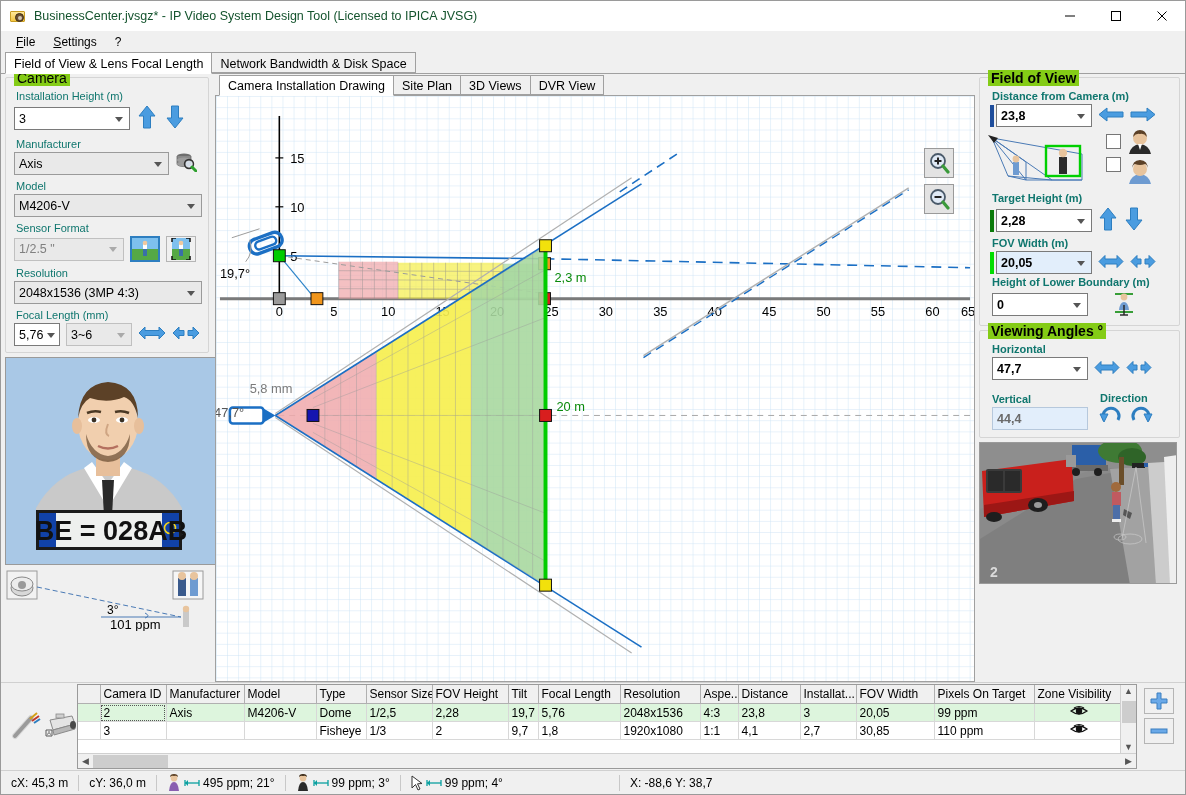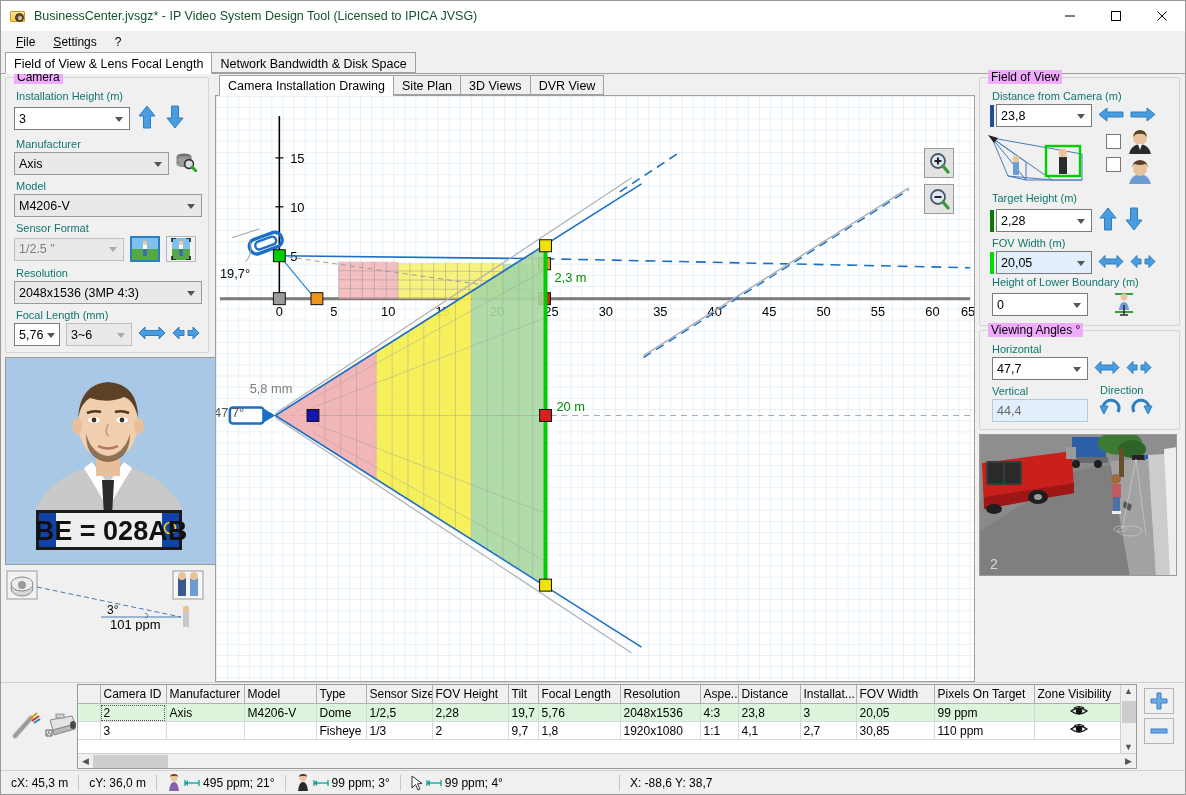--- a/index.html
+++ b/index.html
@@ -75,30 +75,30 @@
     background: #ffffff; border-bottom: 1px solid #ffffff;
     z-index: 3; height: 22px; margin-bottom: -1px;
   }
   
   .body {
     flex: 1; display: flex; background: #f0f0f0; padding: 0;
     min-height: 0;
   }
   .leftpanel { width: 212px; flex: 0 0 212px; padding: 3px 4px 0 4px; }
   .centerpanel { flex: 1; min-width: 0; padding: 0 2px; display: flex; flex-direction: column; }
-  .rightpanel { width: 208px; flex: 0 0 208px; padding: 3px 5px 0 2px; }
+  .rightpanel { width: 208px; flex: 0 0 208px; padding: 3px 5px 0 2px; font-weight: bold; }
   
   .groupbox {
     border: 1px solid #d5d5d5; border-radius: 2px;
     position: relative; padding: 10px 8px 8px 8px; margin-bottom: 4px;
     background: transparent;
   }
   .groupbox > legend, .gb-title {
-    position: absolute; top: -8px; left: 8px; background: #f0abfc;
-    padding: 0 3px; font-size: 12px; color: #000;
+    position: absolute; top: -8px; left: 8px; background: #84cc16;
+    padding: 0 3px; font-size: 14px; color: #000;
   }
   .fieldlabel { font-size: 11px; color: #0f766e; margin: 2px 0 2px 2px; }
   
   .combo {
     height: 23px; border: 1px solid #7a7a7a; background: #fff;
     display: inline-flex; align-items: center; position: relative;
     font-size: 12.5px; padding-left: 4px; color: #000; cursor: default;
     vertical-align: middle;
   }
   .combo.gray { background: #e9e9e9; border-color: #c0c0c0; color: #808080; }
@@ -722,21 +722,21 @@
               </svg>
           </span>
           <span class="ico">
             <svg width="26" height="15" viewBox="0 0 26 15">
                 <path d="M1 7.5 L7 1.5 L7 5 L11 5 L11 10 L7 10 L7 13.5 Z" fill="#4a9ce0" stroke="#2d7ec0" stroke-width="1"></path>
                 <path d="M25 7.5 L19 1.5 L19 5 L15 5 L15 10 L19 10 L19 13.5 Z" fill="#4a9ce0" stroke="#2d7ec0" stroke-width="1"></path>
               </svg>
           </span>
         </div>
 
-        <div class="row" style="margin-left:6px;margin-top:4px;">
+        <div class="row" style="margin-left:6px;margin-top:12px;">
           <div style="width:100px;">
             <div class="fieldlabel" style="margin:0 0 2px 0;">Vertical</div>
             <div class="combo" style="width:96px;background:#e2eefb;border-color:#b6c8dc;color:#6a6a6a;">
               <span>44,4</span>
             </div>
           </div>
           <div>
             <div class="fieldlabel" style="margin:0 0 0 2px;">Direction</div>
             <div class="row" style="gap:4px;">
               <span class="ico">

